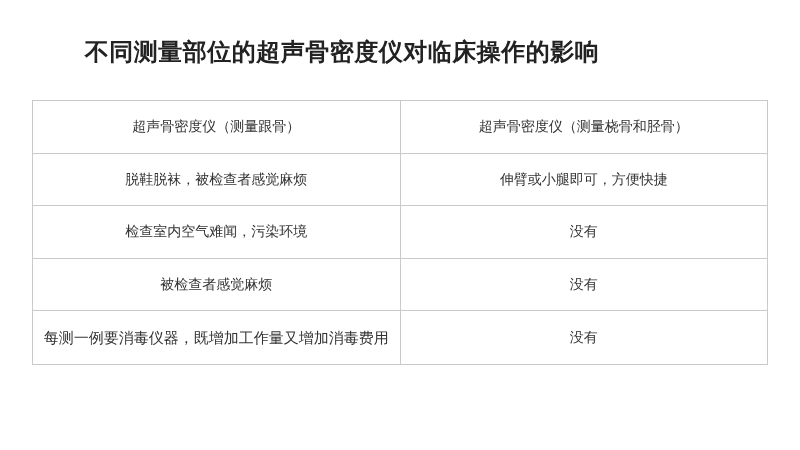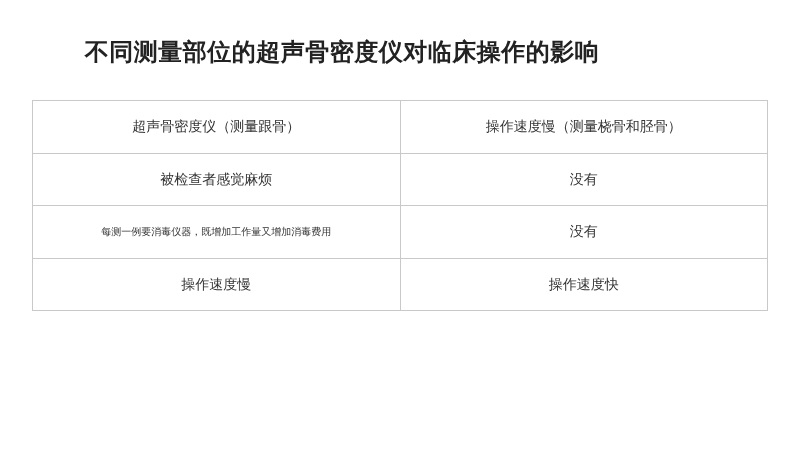--- a/index.html
+++ b/index.html
@@ -50,46 +50,50 @@
     font-size: 14px;
     color: #333333;
     line-height: 1.4;
     box-sizing: border-box;
   }
   table.compare tr.header-row td {
     font-size: 14px;
     color: #333333;
   }
   table.compare td.small {
-    font-size: 10px;
+    font-size: 15px;
   }
 </style>
 </head>
 <body>
 
 <div class="page">
 
   <div class="title">不同测量部位的超声骨密度仪对临床操作的影响</div>
 
   <div class="table-wrap">
     <table class="compare">
       <tbody>
         <tr class="header-row">
           <td>超声骨密度仪（测量跟骨）</td>
-          <td>操作速度慢（测量桡骨和胫骨）</td>
+          <td>超声骨密度仪（测量桡骨和胫骨）</td>
+        </tr>
+        <tr>
+          <td>脱鞋脱袜，被检查者感觉麻烦</td>
+          <td>伸臂或小腿即可，方便快捷</td>
+        </tr>
+        <tr>
+          <td>检查室内空气难闻，污染环境</td>
+          <td>没有</td>
         </tr>
         <tr>
           <td>被检查者感觉麻烦</td>
           <td>没有</td>
         </tr>
         <tr>
           <td class="small">每测一例要消毒仪器，既增加工作量又增加消毒费用</td>
           <td>没有</td>
         </tr>
-        <tr>
-          <td>操作速度慢</td>
-          <td>操作速度快</td>
-        </tr>
       </tbody>
     </table>
   </div>
 
 </div>
 
 </body></html>

